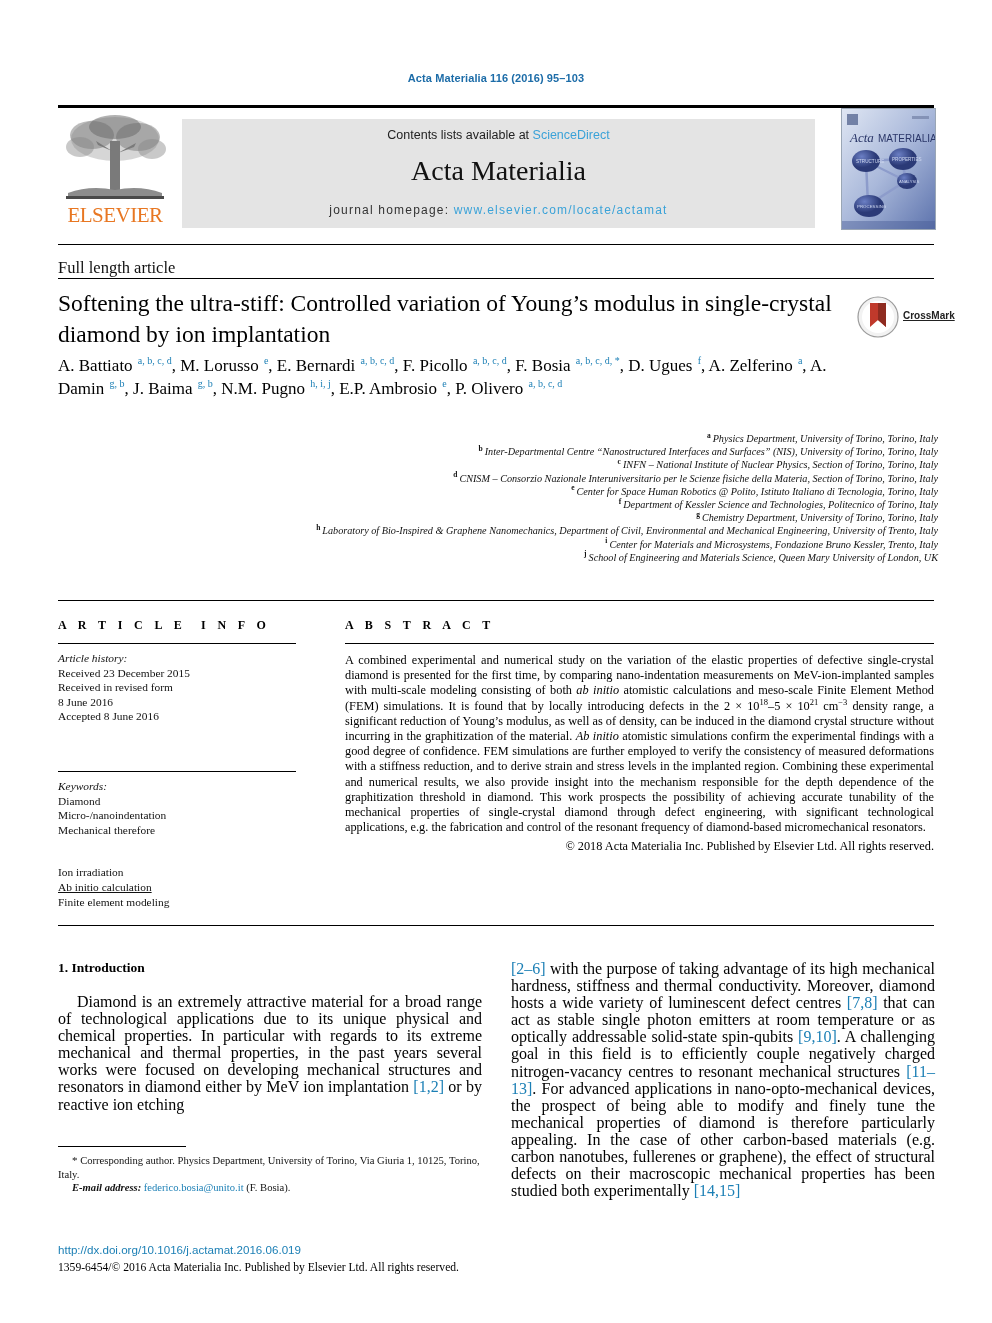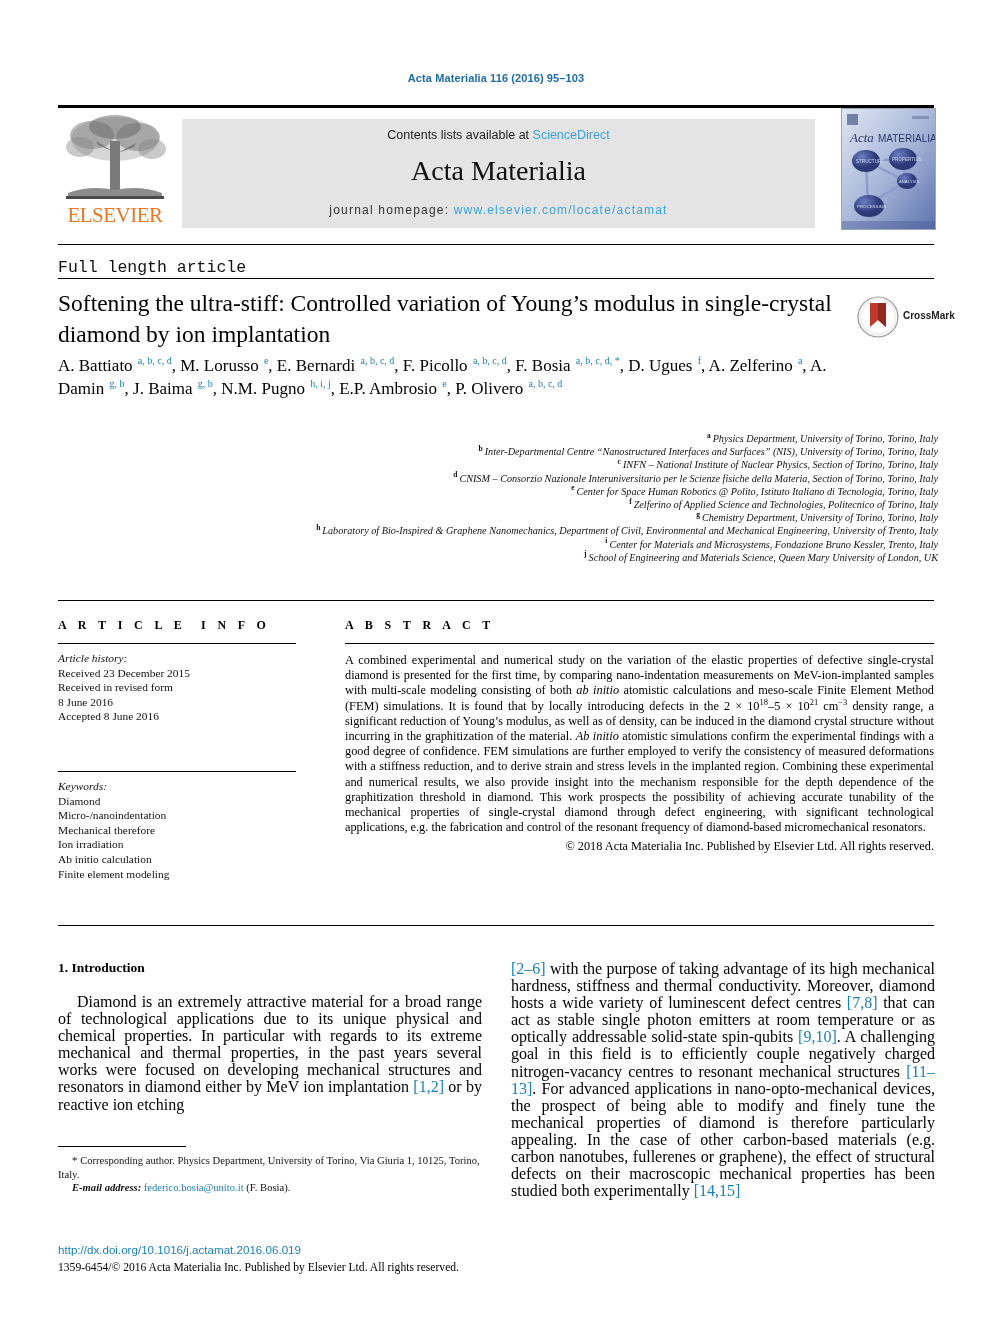--- a/index.html
+++ b/index.html
@@ -115,21 +115,21 @@
 
   
   .fullrule {
     position: absolute;
     background: #000;
     height: 1px;
   }
   .article-type {
     position: absolute;
     left: 58px; top: 258px;
-    font-family: Liberation Mono, monospace;
+    font-family: Liberation Serif, serif;
     font-size: 16.5px;
     color: #111;
   }
   .article-title {
     position: absolute;
     left: 58px; top: 288px;
     width: 780px;
     font-family: "Liberation Serif", serif;
     font-size: 23.5px;
     line-height: 31px;
@@ -146,20 +146,21 @@
     left: 0; top: 0;
     width: 42px; height: 42px;
   }
   .crossmark-label {
     position: absolute;
     left: 46px; top: 14px;
     font-family: "Liberation Sans", sans-serif;
     font-size: 10px;
     font-weight: bold;
     color: #222;
+    text-decoration: underline;
   }
 
   
   .authors {
     position: absolute;
     left: 58px; top: 355px;
     width: 800px;
     font-family: "Liberation Serif", serif;
     font-size: 17px;
     line-height: 22.5px;
@@ -419,41 +420,41 @@
   </div>
 
   <div class="authors"><span>A. Battiato </span><sup>a, b, c, d</sup>, <span>M. Lorusso </span><sup>e</sup>, <span>E. Bernardi </span><sup>a, b, c, d</sup>, <span>F. Picollo </span><sup>a, b, c, d</sup>, <span>F. Bosia </span><sup>a, b, c, d, *</sup>, <span>D. Ugues </span><sup>f</sup>, <span>A. Zelferino </span><sup>a</sup>, <span>A. Damin </span><sup>g, b</sup>, <span>J. Baima </span><sup>g, b</sup>, <span>N.M. Pugno </span><sup>h, i, j</sup>, <span>E.P. Ambrosio </span><sup>e</sup>, <span>P. Olivero </span><sup>a, b, c, d</sup></div>
 
   <div class="affiliations">
       <span class="aff"><span class="mk">a</span><span>Physics Department, University of Torino, Torino, Italy</span></span>
       <span class="aff"><span class="mk">b</span><span>Inter-Departmental Centre “Nanostructured Interfaces and Surfaces” (NIS), University of Torino, Torino, Italy</span></span>
       <span class="aff"><span class="mk">c</span><span>INFN – National Institute of Nuclear Physics, Section of Torino, Torino, Italy</span></span>
       <span class="aff"><span class="mk">d</span><span>CNISM – Consorzio Nazionale Interuniversitario per le Scienze fisiche della Materia, Section of Torino, Torino, Italy</span></span>
       <span class="aff"><span class="mk">e</span><span>Center for Space Human Robotics @ Polito, Istituto Italiano di Tecnologia, Torino, Italy</span></span>
-      <span class="aff"><span class="mk">f</span><span>Zelferino of Applied Science and Technologies, Politecnico of Torino, Italy</span></span>
+      <span class="aff"><span class="mk">f</span><span>Department of Kessler Science and Technologies, Politecnico of Torino, Italy</span></span>
       <span class="aff"><span class="mk">g</span><span>Chemistry Department, University of Torino, Torino, Italy</span></span>
       <span class="aff"><span class="mk">h</span><span>Laboratory of Bio-Inspired &amp; Graphene Nanomechanics, Department of Civil, Environmental and Mechanical Engineering, University of Trento, Italy</span></span>
       <span class="aff"><span class="mk">i</span><span>Center for Materials and Microsystems, Fondazione Bruno Kessler, Trento, Italy</span></span>
       <span class="aff"><span class="mk">j</span><span>School of Engineering and Materials Science, Queen Mary University of London, UK</span></span>
     </div>
 
   <div class="info-rule-top"></div>
 
   <div class="info-col">
     <div class="secthead">A R T I C L E &nbsp;I N F O</div>
     <div class="info-underline"></div>
     <div class="info-body">
       <span class="lbl">Article history:</span>
       <span id="history-lines"><span style="display: block;">Received 23 December 2015</span><span style="display: block;">Received in revised form</span><span style="display: block;">8 June 2016</span><span style="display: block;">Accepted 8 June 2016</span></span>
     </div>
     <div class="info-gap"></div>
     <div class="info-underline"></div>
     <div class="info-body">
       <span class="lbl">Keywords:</span>
-      <span id="keyword-lines"><span style="display: block;">Diamond</span><span style="display: block;">Micro-/nanoindentation</span><span style="display: block;">Mechanical therefore</span><span style="display: block;">Ion irradiation</span><span style="display: block;">Ab initio calculation</span><span style="display: block;">Finite element modeling</span></span>
+      <span id="keyword-lines"><span style="display: block;">Diamond</span><span style="display: block;">Micro-/nanoindentation</span><span style="display: block;">Mechanical therefore</span><span style="display: block; margin-top: 28px;">Ion irradiation</span><span style="display: block; text-decoration: underline;">Ab initio calculation</span><span style="display: block;">Finite element modeling</span></span>
     </div>
   </div>
 
   <div class="abstract-col">
     <div class="secthead">A B S T R A C T</div>
     <div class="abstract-underline"></div>
     <div class="abstract-body"><span>A combined experimental and numerical study on the variation of the elastic properties of defective single-crystal diamond is presented for the first time, by comparing nano-indentation measurements on MeV-ion-implanted samples with multi-scale modeling consisting of both </span><i>ab initio</i><span> atomistic calculations and meso-scale Finite Element Method (FEM) simulations. It is found that by locally introducing defects in the 2 × 10</span><sup>18</sup><span>–5 × 10</span><sup>21</sup><span> cm</span><sup>−3</sup><span> density range, a significant reduction of Young’s modulus, as well as of density, can be induced in the diamond crystal structure without incurring in the graphitization of the material. </span><i>Ab initio</i><span> atomistic simulations confirm the experimental findings with a good degree of confidence. FEM simulations are further employed to verify the consistency of measured deformations with a stiffness reduction, and to derive strain and stress levels in the implanted region. Combining these experimental and numerical results, we also provide insight into the mechanism responsible for the depth dependence of the graphitization threshold in diamond. This work prospects the possibility of achieving accurate tunability of the mechanical properties of single-crystal diamond through defect engineering, with significant technological applications, e.g. the fabrication and control of the resonant frequency of diamond-based micromechanical resonators.</span></div>
     <div class="copyright">© 2018 Acta Materialia Inc. Published by Elsevier Ltd. All rights reserved.</div>
   </div>
 

